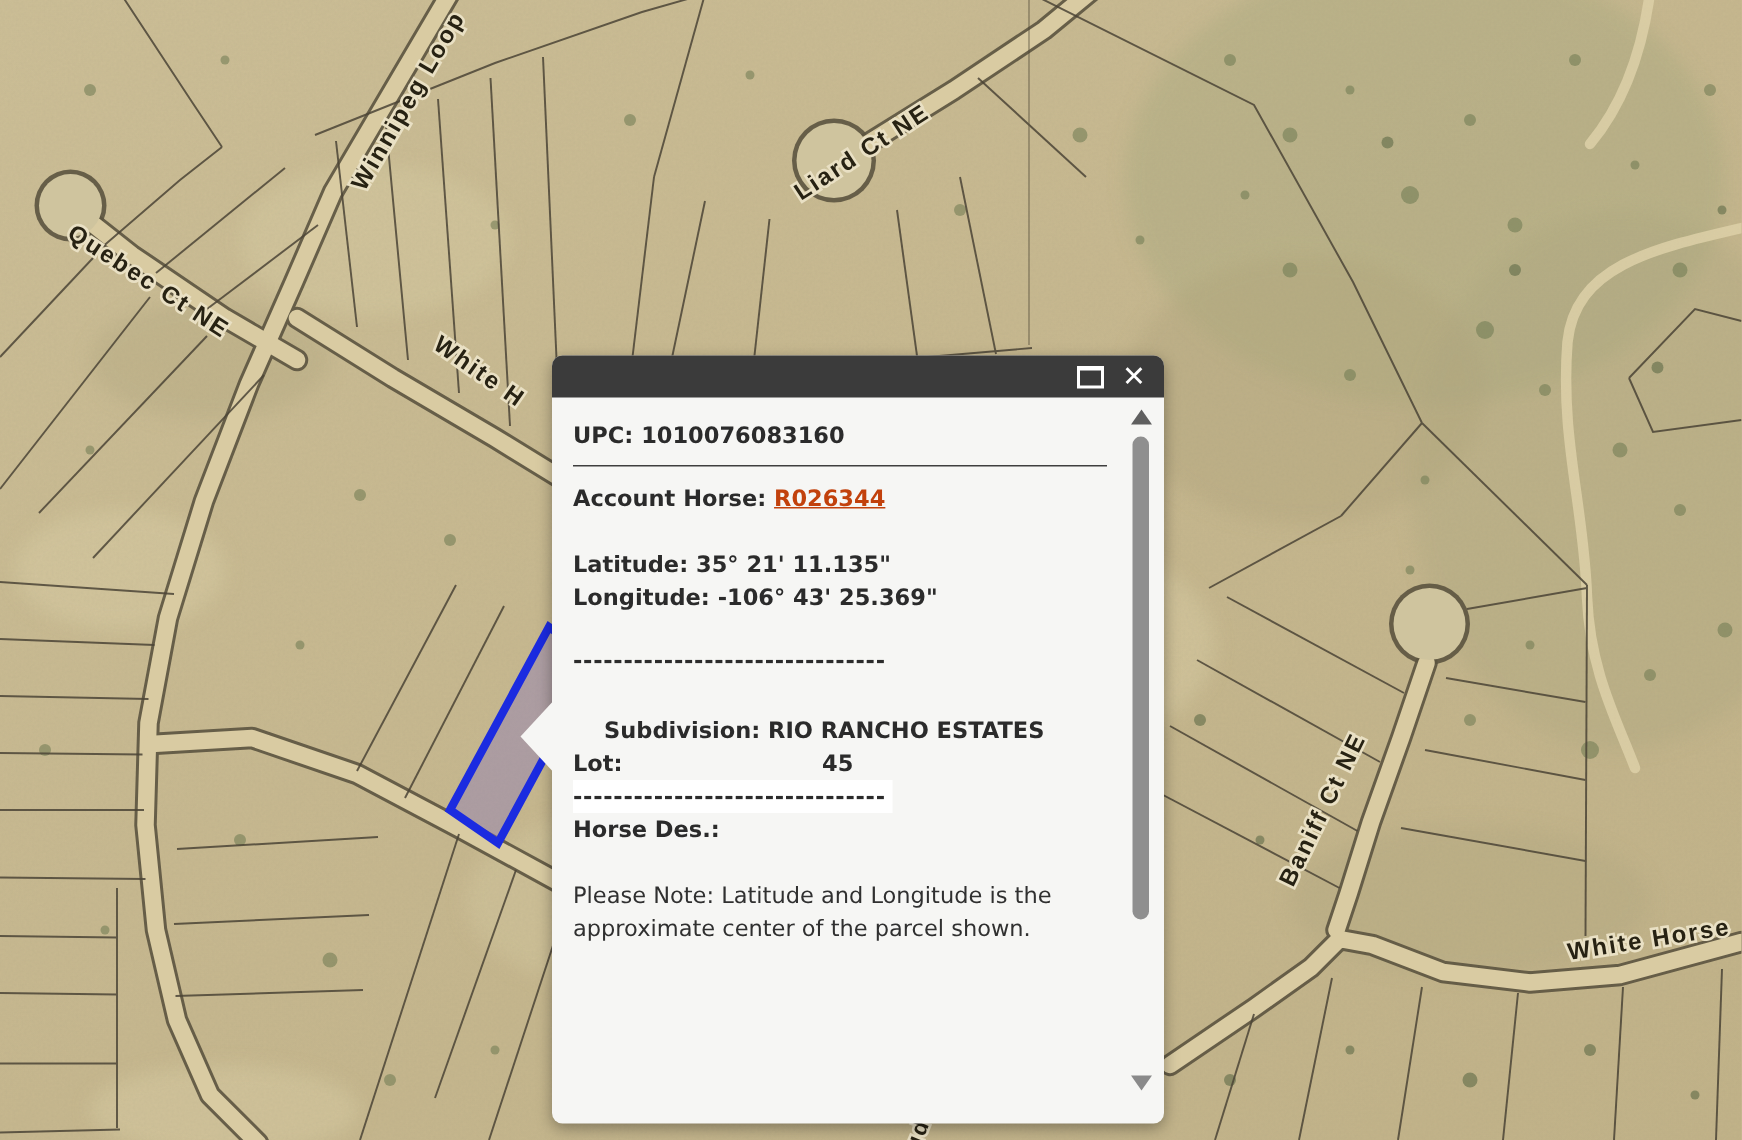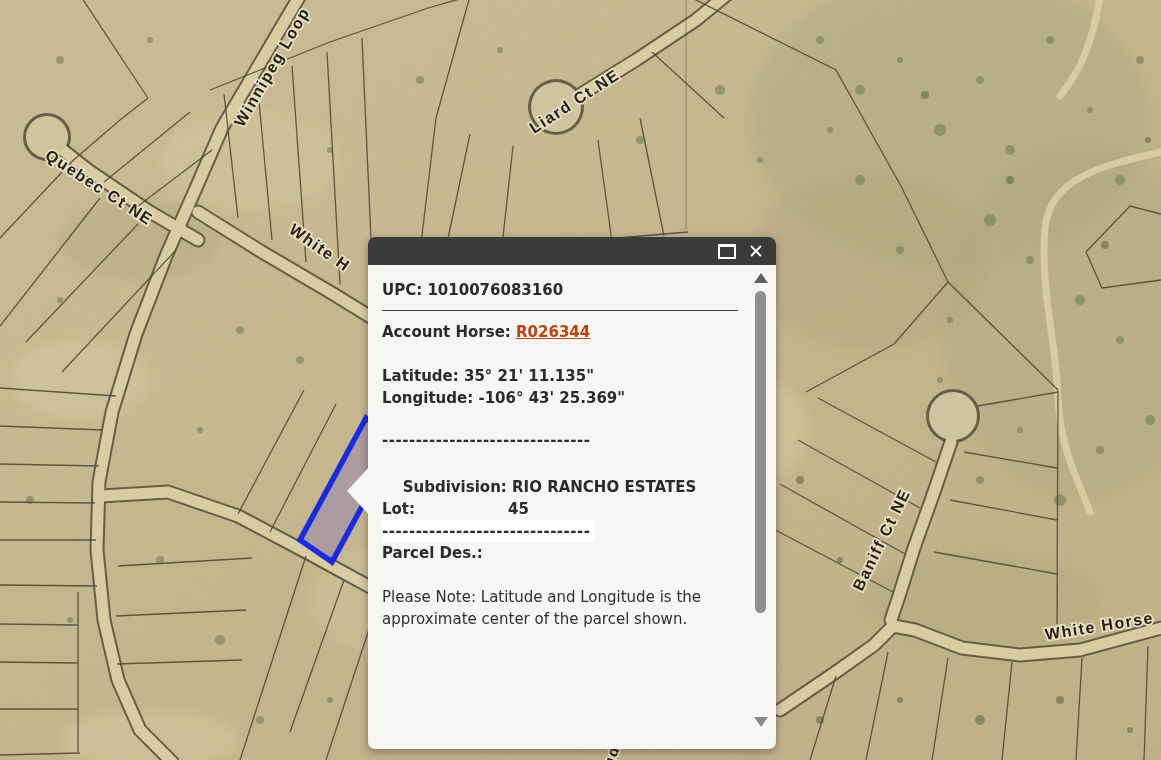--- a/index.html
+++ b/index.html
@@ -20,21 +20,21 @@
            border-top:26px solid transparent;border-bottom:26px solid transparent;border-right:24px solid #f6f6f4;}
   .pc{position:absolute;top:28px;left:0;right:0;bottom:0;padding:14px 59px 0 14px;box-sizing:border-box;
       font:bold 15px/22px "DejaVu Sans",sans-serif;color:#2b2b2b;border-radius:0 0 7px 7px;}
   .pc .sep{border:0;border-top:1px solid #3e3e3e;margin:9px 0 10px;width:356px;}
   .account-row{margin-bottom:22px;}
   .account-row a{color:#c2410c;font-weight:bold;text-decoration:underline;cursor:pointer;}
   .dashes{margin-top:20px;letter-spacing:.5px;}
   .dashes2{margin-top:0;letter-spacing:.5px;}
   .dashes2 span{background:#ffffff;display:inline-block;padding-right:4px;}
   .subdiv{margin-top:25px;text-align:center;}
-  .kv{display:flex;}
+  .kv{display:flex;gap:40px;}
   .kv .k{width:126px;flex:none;}
   .note{margin-top:22px;font-weight:normal;color:#303030;width:342px;}
 
   
   .sbar{position:absolute;top:36px;right:7px;bottom:10px;width:16px;}
   .sb-up{position:absolute;top:0;left:1px;width:0;height:0;border-left:7px solid transparent;border-right:7px solid transparent;border-bottom:10px solid #5f5f5f;cursor:pointer;}
   .sb-thumb{position:absolute;top:18px;left:2px;width:11px;height:322px;background:#8f8f8f;border-radius:6px;cursor:pointer;}
   .sb-down{position:absolute;bottom:12px;left:1px;width:0;height:0;border-left:7px solid transparent;border-right:7px solid transparent;border-top:10px solid #8a8a8a;cursor:pointer;}
 </style>
 </head>
@@ -297,21 +297,21 @@
         <span>Subdivision:</span>
         <span>RIO RANCHO ESTATES</span>
       </div>
       <div class="kv">
         <span class="k">Lot:</span>
         <span class="v">45</span>
       </div>
       <div class="dashes2">
         <span>-------------------------------</span>
       </div>
-      <div>Parcel Des.:</div>
+      <div>Horse Des.:</div>
       <div class="note">Please Note: Latitude and Longitude is the approximate center of the parcel shown.</div>
     </div>
 
     <div class="sbar">
       <div class="sb-up"></div>
       <div class="sb-thumb"></div>
       <div class="sb-down"></div>
     </div>
   </div>
 

